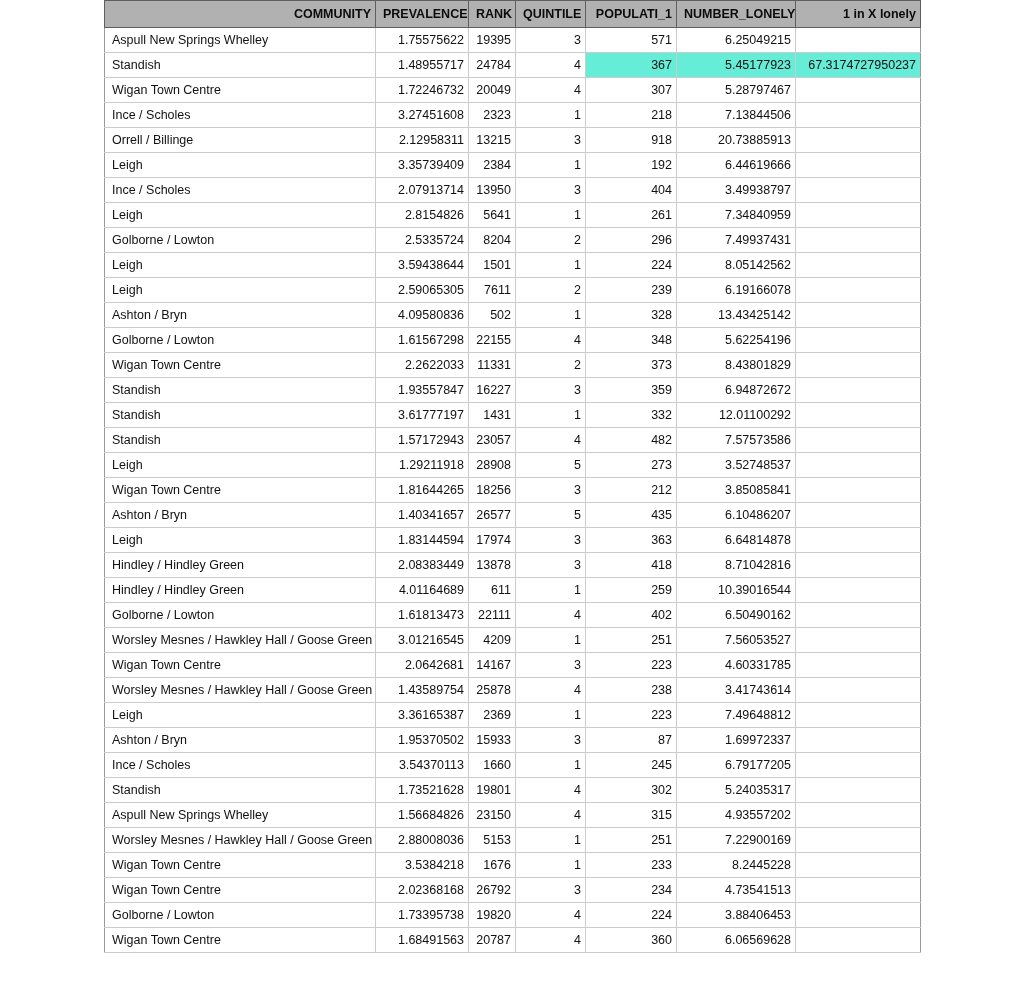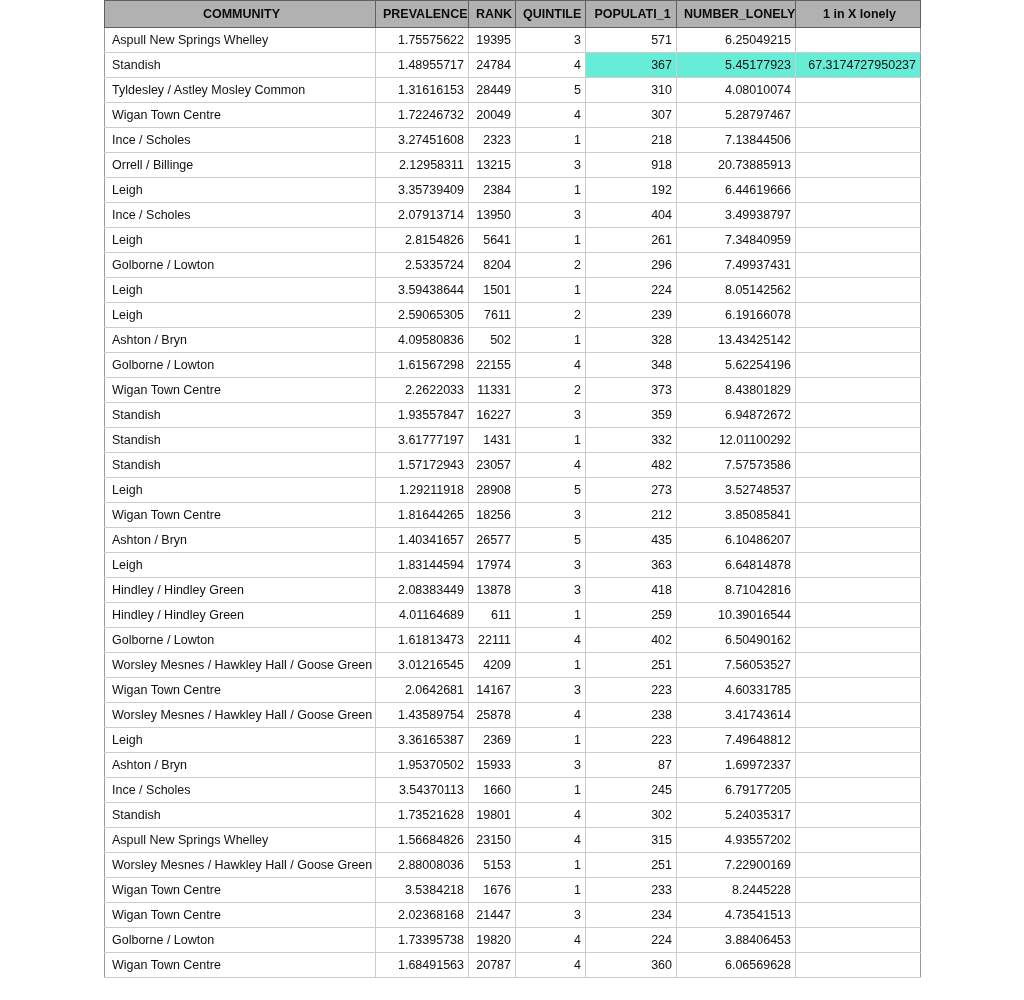--- a/index.html
+++ b/index.html
@@ -25,21 +25,21 @@
     width: 816px;
     border-collapse: collapse;
     table-layout: fixed;
     font-family: "Liberation Sans", sans-serif;
     color: #111111;
   }
   table.attr-table th {
     background: var(--header-bg, #b1b1b1);
     font-size: 12.5px;
     font-weight: bold;
-    text-align: center;
+    text-align: right;
     height: 26px;
     padding: 0 4px 0 7px;
     border: 1px solid var(--header-border, #5f5f5f);
     white-space: nowrap;
     overflow: hidden;
     color: #0b0b0b;
   }
   table.attr-table td {
     font-size: 12.5px;
     height: 24px;
@@ -100,29 +100,20 @@
         <tr>
           <td>Standish</td>
           <td class="num">1.48955717</td>
           <td class="num">24784</td>
           <td class="num">4</td>
           <td class="num hl">367</td>
           <td class="num hl">5.45177923</td>
           <td class="num hl">67.3174727950237</td>
         </tr>
         <tr>
-          <td>Tyldesley / Astley Mosley Common</td>
-          <td class="num">1.31616153</td>
-          <td class="num">28449</td>
-          <td class="num">5</td>
-          <td class="num">310</td>
-          <td class="num">4.08010074</td>
-          <td class="num"></td>
-        </tr>
-        <tr>
           <td>Wigan Town Centre</td>
           <td class="num">1.72246732</td>
           <td class="num">20049</td>
           <td class="num">4</td>
           <td class="num">307</td>
           <td class="num">5.28797467</td>
           <td class="num"></td>
         </tr>
         <tr>
           <td>Ince / Scholes</td>
@@ -399,21 +390,21 @@
           <td class="num">3.5384218</td>
           <td class="num">1676</td>
           <td class="num">1</td>
           <td class="num">233</td>
           <td class="num">8.2445228</td>
           <td class="num"></td>
         </tr>
         <tr>
           <td>Wigan Town Centre</td>
           <td class="num">2.02368168</td>
-          <td class="num">21447</td>
+          <td class="num">26792</td>
           <td class="num">3</td>
           <td class="num">234</td>
           <td class="num">4.73541513</td>
           <td class="num"></td>
         </tr>
         <tr>
           <td>Golborne / Lowton</td>
           <td class="num">1.73395738</td>
           <td class="num">19820</td>
           <td class="num">4</td>

